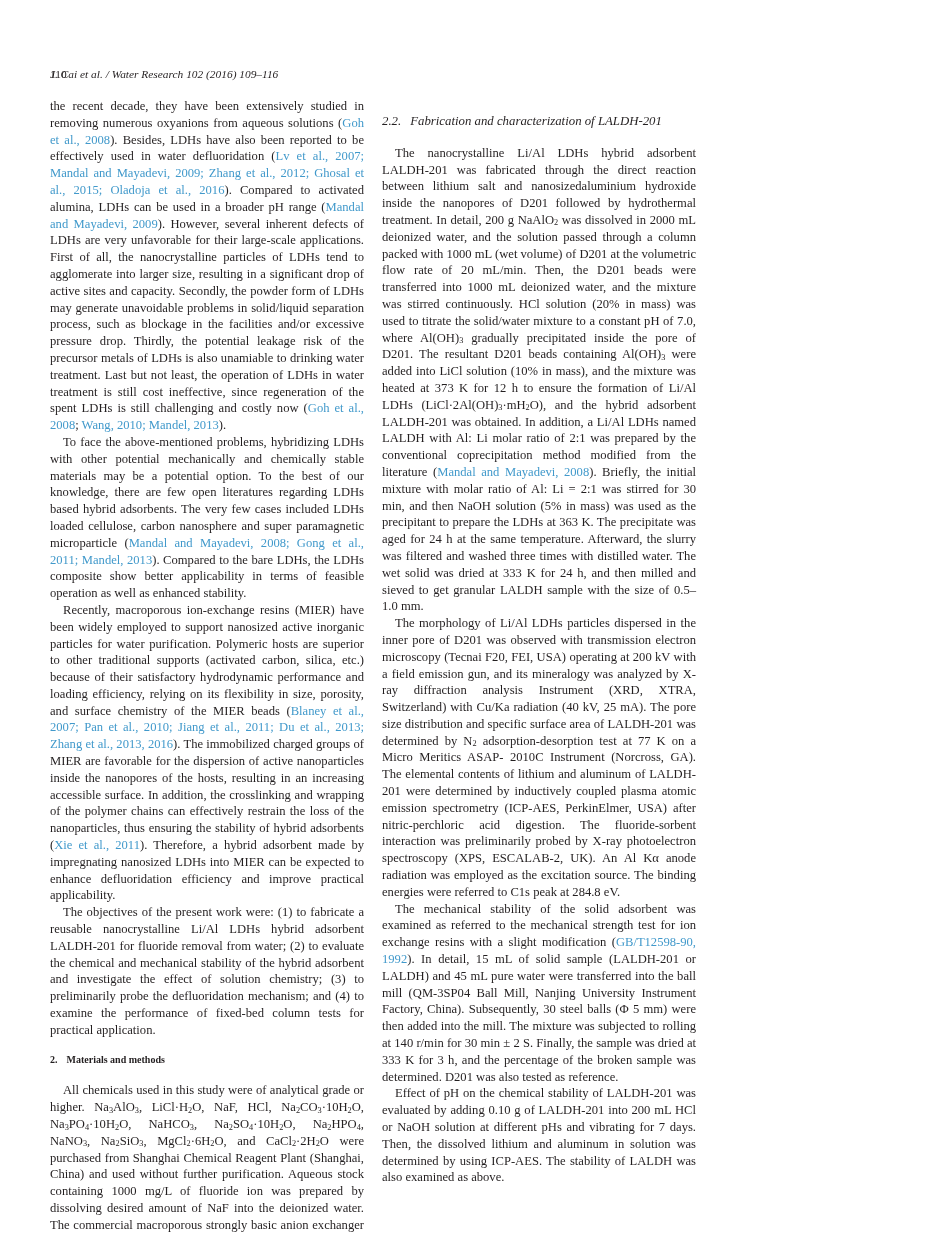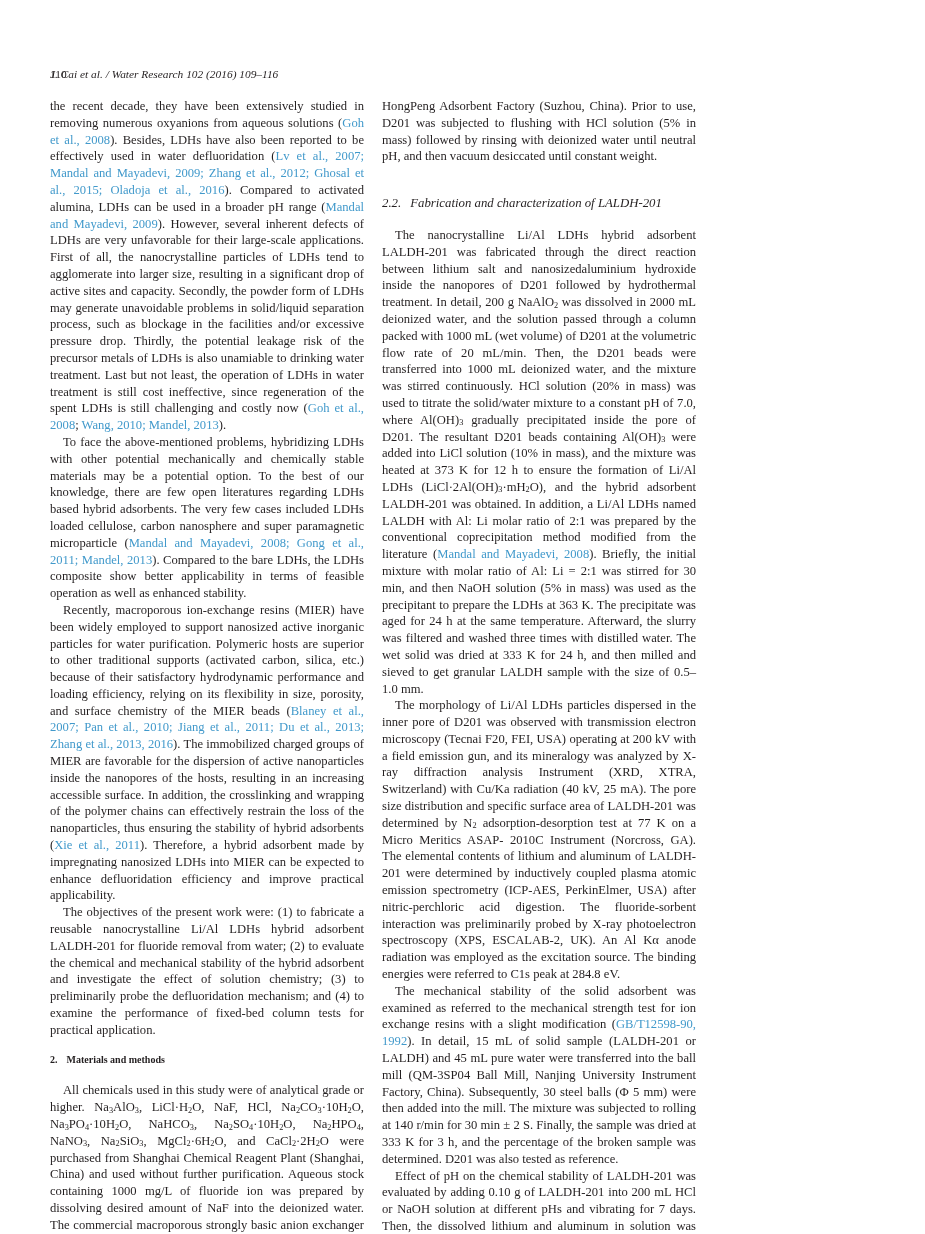--- a/index.html
+++ b/index.html
@@ -14,21 +14,21 @@
   .run-title { position:absolute; left:0; right:0; top:0; text-align:left; font-style:italic; }
   .content {
     position:absolute; top:98px; left:50px; right:47px;
     display:flex; gap:18px;
     font-size:12.6px; line-height:16.8px; text-align:justify;
   }
   .col { flex:1 1 0; min-width:0; hyphens:auto; -webkit-hyphens:auto; }
   .col p { margin:0; }
   .col p.indent { text-indent:13px; }
   .col h2 { font-size:10px; font-weight:bold; font-style:normal; margin:13px 0 14px; text-align:left; }
-  .col h3 { font-size:12.8px; font-weight:normal; font-style:italic; margin:30px 0 15px; text-align:left; }
+  .col h3 { font-size:12.8px; font-weight:normal; font-style:italic; margin:15px 0 15px; text-align:left; }
   .hnum { margin-right:9px; }
   a.cite { color:var(--link); text-decoration:none; cursor:pointer; }
   sub { font-size:0.66em; line-height:0; position:relative; bottom:-0.18em; vertical-align:baseline; }
 </style>
 </head>
 <body>
 
 <div class="page">
   <div class="head">
     <span class="page-num">110</span>
@@ -37,21 +37,20 @@
   <div class="content">
     <div class="col" id="col-left">
         <p>the recent decade, they have been extensively studied in removing numerous oxyanions from aqueous solutions (<a class="cite">Goh et al., 2008</a>). Besides, LDHs have also been reported to be effectively used in water defluoridation (<a class="cite">Lv et al., 2007; Mandal and Mayadevi, 2009; Zhang et al., 2012; Ghosal et al., 2015; Oladoja et al., 2016</a>). Compared to activated alumina, LDHs can be used in a broader pH range (<a class="cite">Mandal and Mayadevi, 2009</a>). However, several inherent defects of LDHs are very unfavorable for their large-scale applications. First of all, the nanocrystalline particles of LDHs tend to agglomerate into larger size, resulting in a significant drop of active sites and capacity. Secondly, the powder form of LDHs may generate unavoidable problems in solid/liquid separation process, such as blockage in the facilities and/or excessive pressure drop. Thirdly, the potential leakage risk of the precursor metals of LDHs is also unamiable to drinking water treatment. Last but not least, the operation of LDHs in water treatment is still cost ineffective, since regeneration of the spent LDHs is still challenging and costly now (<a class="cite">Goh et al., 2008</a>; <a class="cite">Wang, 2010; Mandel, 2013</a>).</p>
         <p class="indent">To face the above-mentioned problems, hybridizing LDHs with other potential mechanically and chemically stable materials may be a potential option. To the best of our knowledge, there are few open literatures regarding LDHs based hybrid adsorbents. The very few cases included LDHs loaded cellulose, carbon nanosphere and super paramagnetic microparticle (<a class="cite">Mandal and Mayadevi, 2008; Gong et al., 2011; Mandel, 2013</a>). Compared to the bare LDHs, the LDHs composite show better applicability in terms of feasible operation as well as enhanced stability.</p>
         <p class="indent">Recently, macroporous ion-exchange resins (MIER) have been widely employed to support nanosized active inorganic particles for water purification. Polymeric hosts are superior to other traditional supports (activated carbon, silica, etc.) because of their satisfactory hydrodynamic performance and loading efficiency, relying on its flexibility in size, porosity, and surface chemistry of the MIER beads (<a class="cite">Blaney et al., 2007; Pan et al., 2010; Jiang et al., 2011; Du et al., 2013; Zhang et al., 2013, 2016</a>). The immobilized charged groups of MIER are favorable for the dispersion of active nanoparticles inside the nanopores of the hosts, resulting in an increasing accessible surface. In addition, the crosslinking and wrapping of the polymer chains can effectively restrain the loss of the nanoparticles, thus ensuring the stability of hybrid adsorbents (<a class="cite">Xie et al., 2011</a>). Therefore, a hybrid adsorbent made by impregnating nanosized LDHs into MIER can be expected to enhance defluoridation efficiency and improve practical applicability.</p>
         <p class="indent">The objectives of the present work were: (1) to fabricate a reusable nanocrystalline Li/Al LDHs hybrid adsorbent LALDH-201 for fluoride removal from water; (2) to evaluate the chemical and mechanical stability of the hybrid adsorbent and investigate the effect of solution chemistry; (3) to preliminarily probe the defluoridation mechanism; and (4) to examine the performance of fixed-bed column tests for practical application.</p>
         <h2><span class="hnum">2.</span>Materials and methods</h2>
         <p class="indent">All chemicals used in this study were of analytical grade or higher. Na<sub>3</sub>AlO<sub>3</sub>, LiCl·H<sub>2</sub>O, NaF, HCl, Na<sub>2</sub>CO<sub>3</sub>·10H<sub>2</sub>O, Na<sub>3</sub>PO<sub>4</sub>·10H<sub>2</sub>O, NaHCO<sub>3</sub>, Na<sub>2</sub>SO<sub>4</sub>·10H<sub>2</sub>O, Na<sub>2</sub>HPO<sub>4</sub>, NaNO<sub>3</sub>, Na<sub>2</sub>SiO<sub>3</sub>, MgCl<sub>2</sub>·6H<sub>2</sub>O, and CaCl<sub>2</sub>·2H<sub>2</sub>O were purchased from Shanghai Chemical Reagent Plant (Shanghai, China) and used without further purification. Aqueous stock containing 1000 mg/L of fluoride ion was prepared by dissolving desired amount of NaF into the deionized water. The commercial macroporous strongly basic anion exchanger D201 was provided by Jiangsu NJU Environmental Technology Co., Ltd. (Nanjing, China). Activated alumina was provided by Suzhou</p>
       </div>
     <div class="col" id="col-right">
-        <p>HongPeng Adsorbent Factory (Suzhou, China). Prior to use, D201 was subjected to flushing with HCl solution (5% in mass) followed by rinsing with deionized water until neutral pH, and then vacuum desiccated until constant weight.</p>
         <h3><span class="hnum">2.2.</span>Fabrication and characterization of LALDH-201</h3>
         <p class="indent">The nanocrystalline Li/Al LDHs hybrid adsorbent LALDH-201 was fabricated through the direct reaction between lithium salt and nanosizedaluminium hydroxide inside the nanopores of D201 followed by hydrothermal treatment. In detail, 200 g NaAlO<sub>2</sub> was dissolved in 2000 mL deionized water, and the solution passed through a column packed with 1000 mL (wet volume) of D201 at the volumetric flow rate of 20 mL/min. Then, the D201 beads were transferred into 1000 mL deionized water, and the mixture was stirred continuously. HCl solution (20% in mass) was used to titrate the solid/water mixture to a constant pH of 7.0, where Al(OH)<sub>3</sub> gradually precipitated inside the pore of D201. The resultant D201 beads containing Al(OH)<sub>3</sub> were added into LiCl solution (10% in mass), and the mixture was heated at 373 K for 12 h to ensure the formation of Li/Al LDHs (LiCl·2Al(OH)<sub>3</sub>·mH<sub>2</sub>O), and the hybrid adsorbent LALDH-201 was obtained. In addition, a Li/Al LDHs named LALDH with Al: Li molar ratio of 2:1 was prepared by the conventional coprecipitation method modified from the literature (<a class="cite">Mandal and Mayadevi, 2008</a>). Briefly, the initial mixture with molar ratio of Al: Li = 2:1 was stirred for 30 min, and then NaOH solution (5% in mass) was used as the precipitant to prepare the LDHs at 363 K. The precipitate was aged for 24 h at the same temperature. Afterward, the slurry was filtered and washed three times with distilled water. The wet solid was dried at 333 K for 24 h, and then milled and sieved to get granular LALDH sample with the size of 0.5–1.0 mm.</p>
         <p class="indent">The morphology of Li/Al LDHs particles dispersed in the inner pore of D201 was observed with transmission electron microscopy (Tecnai F20, FEI, USA) operating at 200 kV with a field emission gun, and its mineralogy was analyzed by X-ray diffraction analysis Instrument (XRD, XTRA, Switzerland) with Cu/Ka radiation (40 kV, 25 mA). The pore size distribution and specific surface area of LALDH-201 was determined by N<sub>2</sub> adsorption-desorption test at 77 K on a Micro Meritics ASAP- 2010C Instrument (Norcross, GA). The elemental contents of lithium and aluminum of LALDH-201 were determined by inductively coupled plasma atomic emission spectrometry (ICP-AES, PerkinElmer, USA) after nitric-perchloric acid digestion. The fluoride-sorbent interaction was preliminarily probed by X-ray photoelectron spectroscopy (XPS, ESCALAB-2, UK). An Al Kα anode radiation was employed as the excitation source. The binding energies were referred to C1s peak at 284.8 eV.</p>
         <p class="indent">The mechanical stability of the solid adsorbent was examined as referred to the mechanical strength test for ion exchange resins with a slight modification (<a class="cite">GB/T12598-90, 1992</a>). In detail, 15 mL of solid sample (LALDH-201 or LALDH) and 45 mL pure water were transferred into the ball mill (QM-3SP04 Ball Mill, Nanjing University Instrument Factory, China). Subsequently, 30 steel balls (Φ 5 mm) were then added into the mill. The mixture was subjected to rolling at 140 r/min for 30 min ± 2 S. Finally, the sample was dried at 333 K for 3 h, and the percentage of the broken sample was determined. D201 was also tested as reference.</p>
         <p class="indent">Effect of pH on the chemical stability of LALDH-201 was evaluated by adding 0.10 g of LALDH-201 into 200 mL HCl or NaOH solution at different pHs and vibrating for 7 days. Then, the dissolved lithium and aluminum in solution was determined by using ICP-AES. The stability of LALDH was also examined as above.</p>
       </div>
   </div>
 </div>
 
 </body></html>

